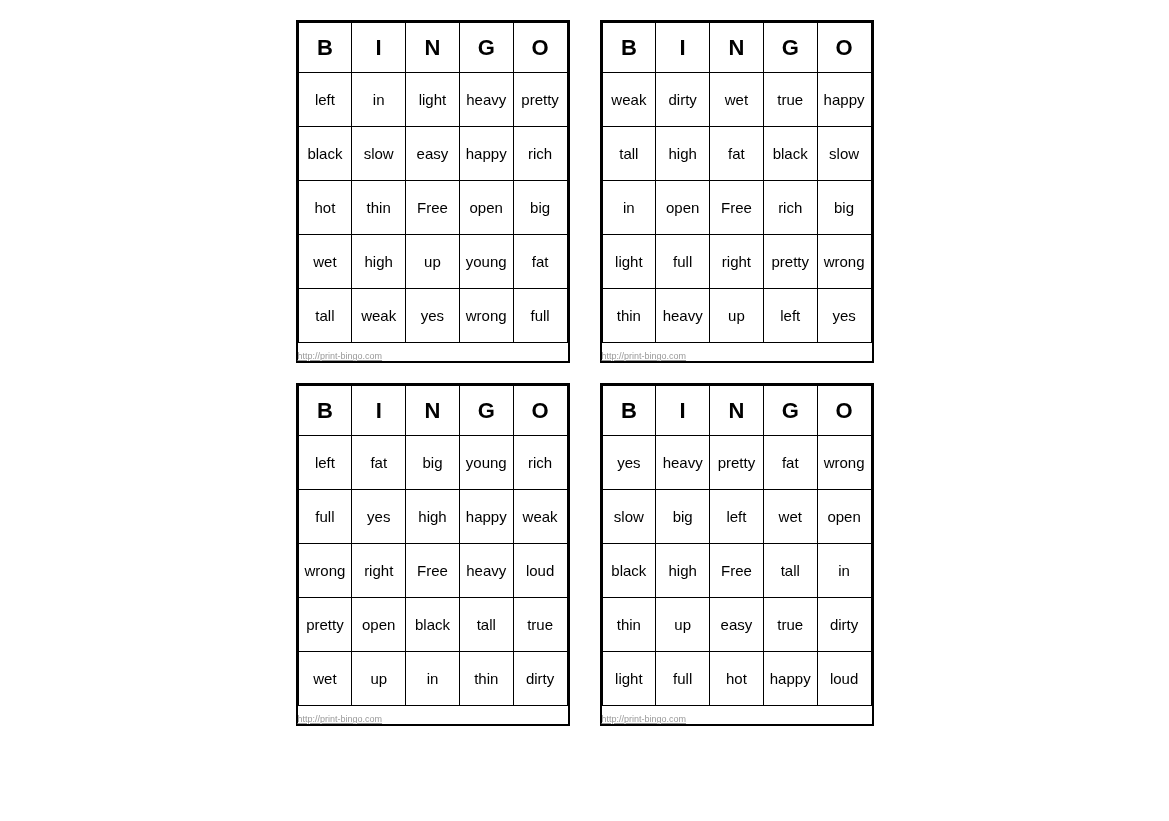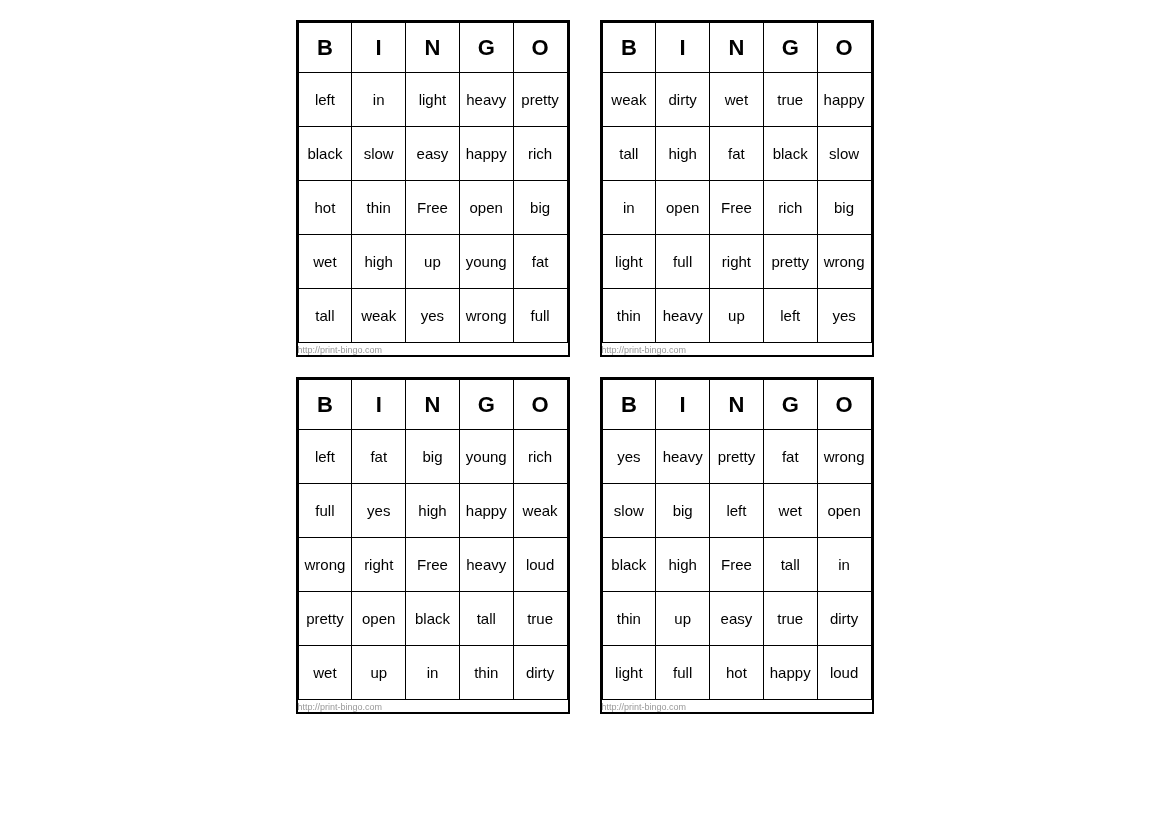--- a/index.html
+++ b/index.html
@@ -35,22 +35,23 @@
     }
     .bingo-table thead th {
       font-size: 22px;
       font-weight: bold;
       height: 50px;
       border: 1px solid #000;
     }
     .watermark {
       font-size: 9px;
       color: #999;
-      margin-top: 2px;
+      margin-top: 8px;
       display: block;
+      text-decoration: underline;
     }
   </style>
 </head>
 <body>
 
 <div class="cards-row">
     <div class="bingo-card">
       <table class="bingo-table">
         <thead>
           <tr>

